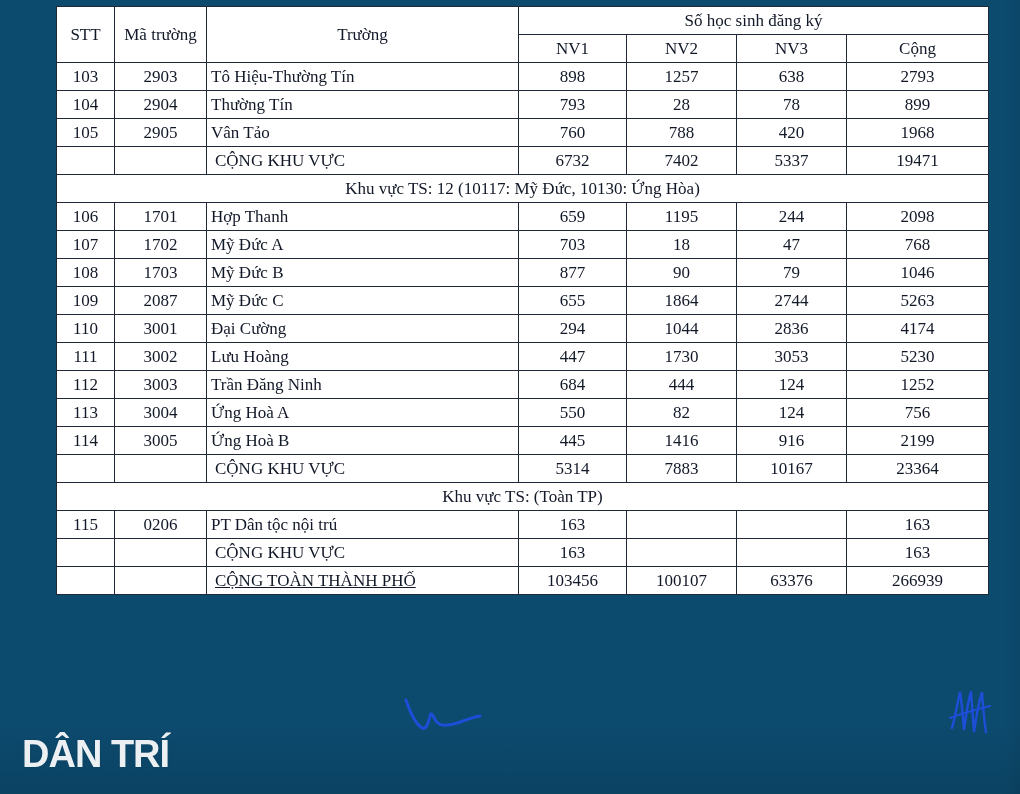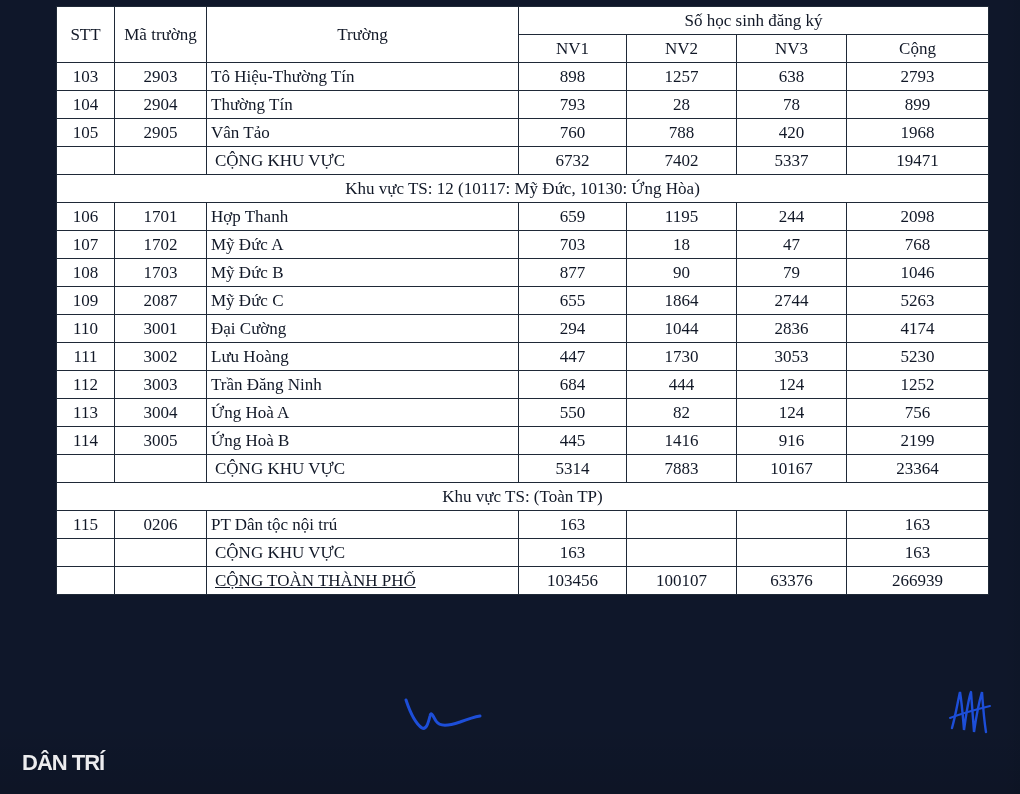--- a/index.html
+++ b/index.html
@@ -11,21 +11,21 @@
     width: 1020px;
     height: 794px;
     position: relative;
     font-family: "Liberation Serif", serif;
     color: #111827;
     overflow: hidden;
   }
   .page {
     position: absolute;
     inset: 0;
-    background: #0f172a;
+    background: #0c4a6e;
   }
   .table-wrap {
     position: absolute;
     left: 56px;
     top: 6px;
     width: 932px;
   }
   table.reg {
     border-collapse: collapse;
     width: 932px;
@@ -98,21 +98,21 @@
   .sig-1 { left: 400px; top: 694px; }
   .sig-2 { left: 948px; top: 688px; }
 
   
   .watermark {
     position: absolute;
     left: 22px;
     bottom: 18px;
     font-family: "Liberation Sans", sans-serif;
     font-weight: bold;
-    font-size: 22px;
+    font-size: 38px;
     letter-spacing: -1px;
     color: #ffffff;
     opacity: 0.92;
     text-shadow: 0 0 2px rgba(0,0,0,0.18);
     user-select: none;
   }
   
   .scan-edge-right {
     position: absolute;
     right: 0; top: 0; bottom: 0;

